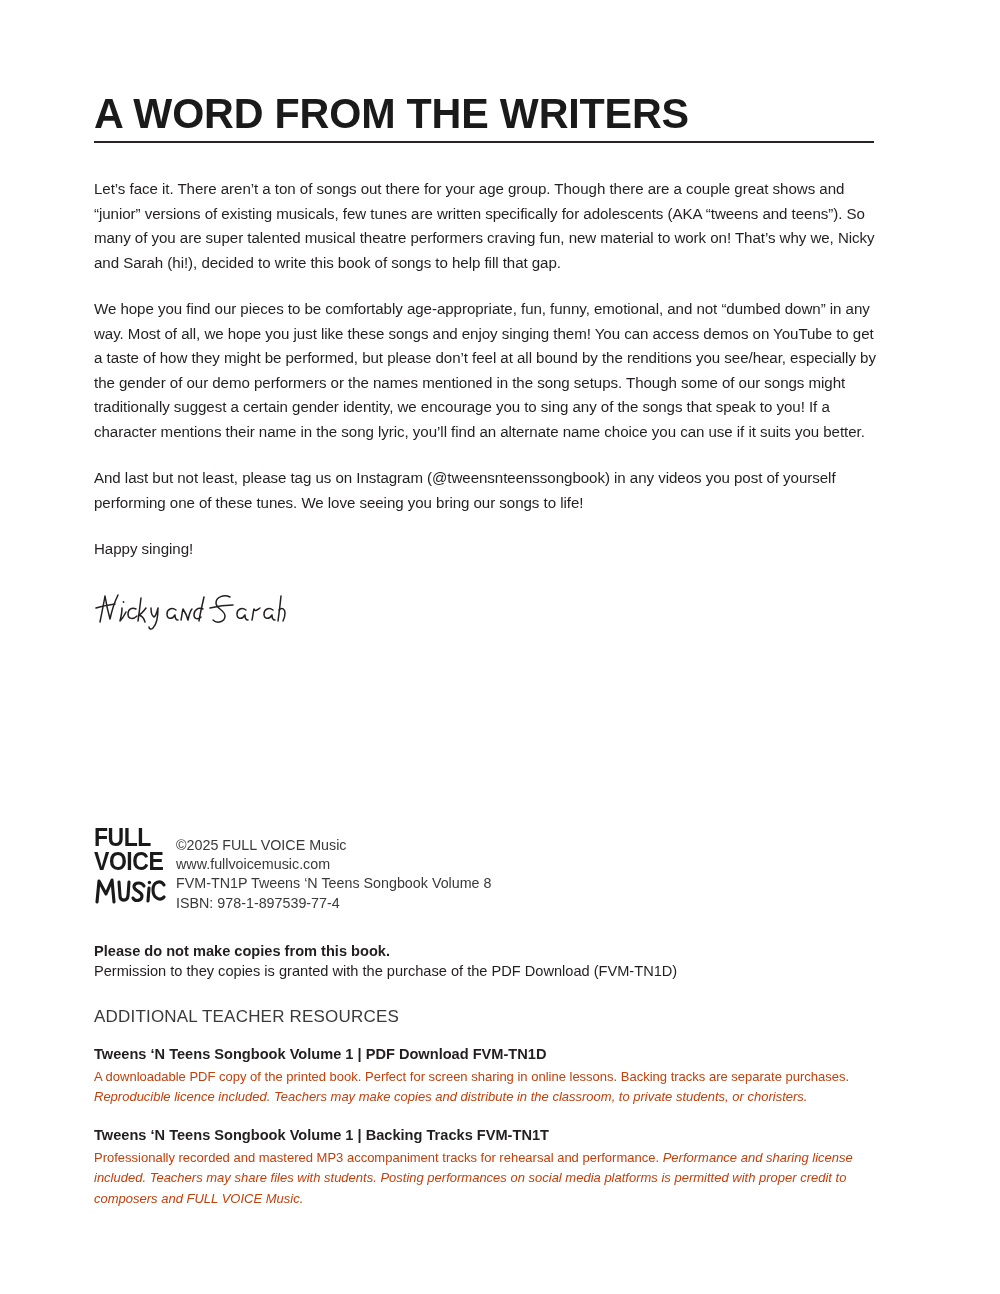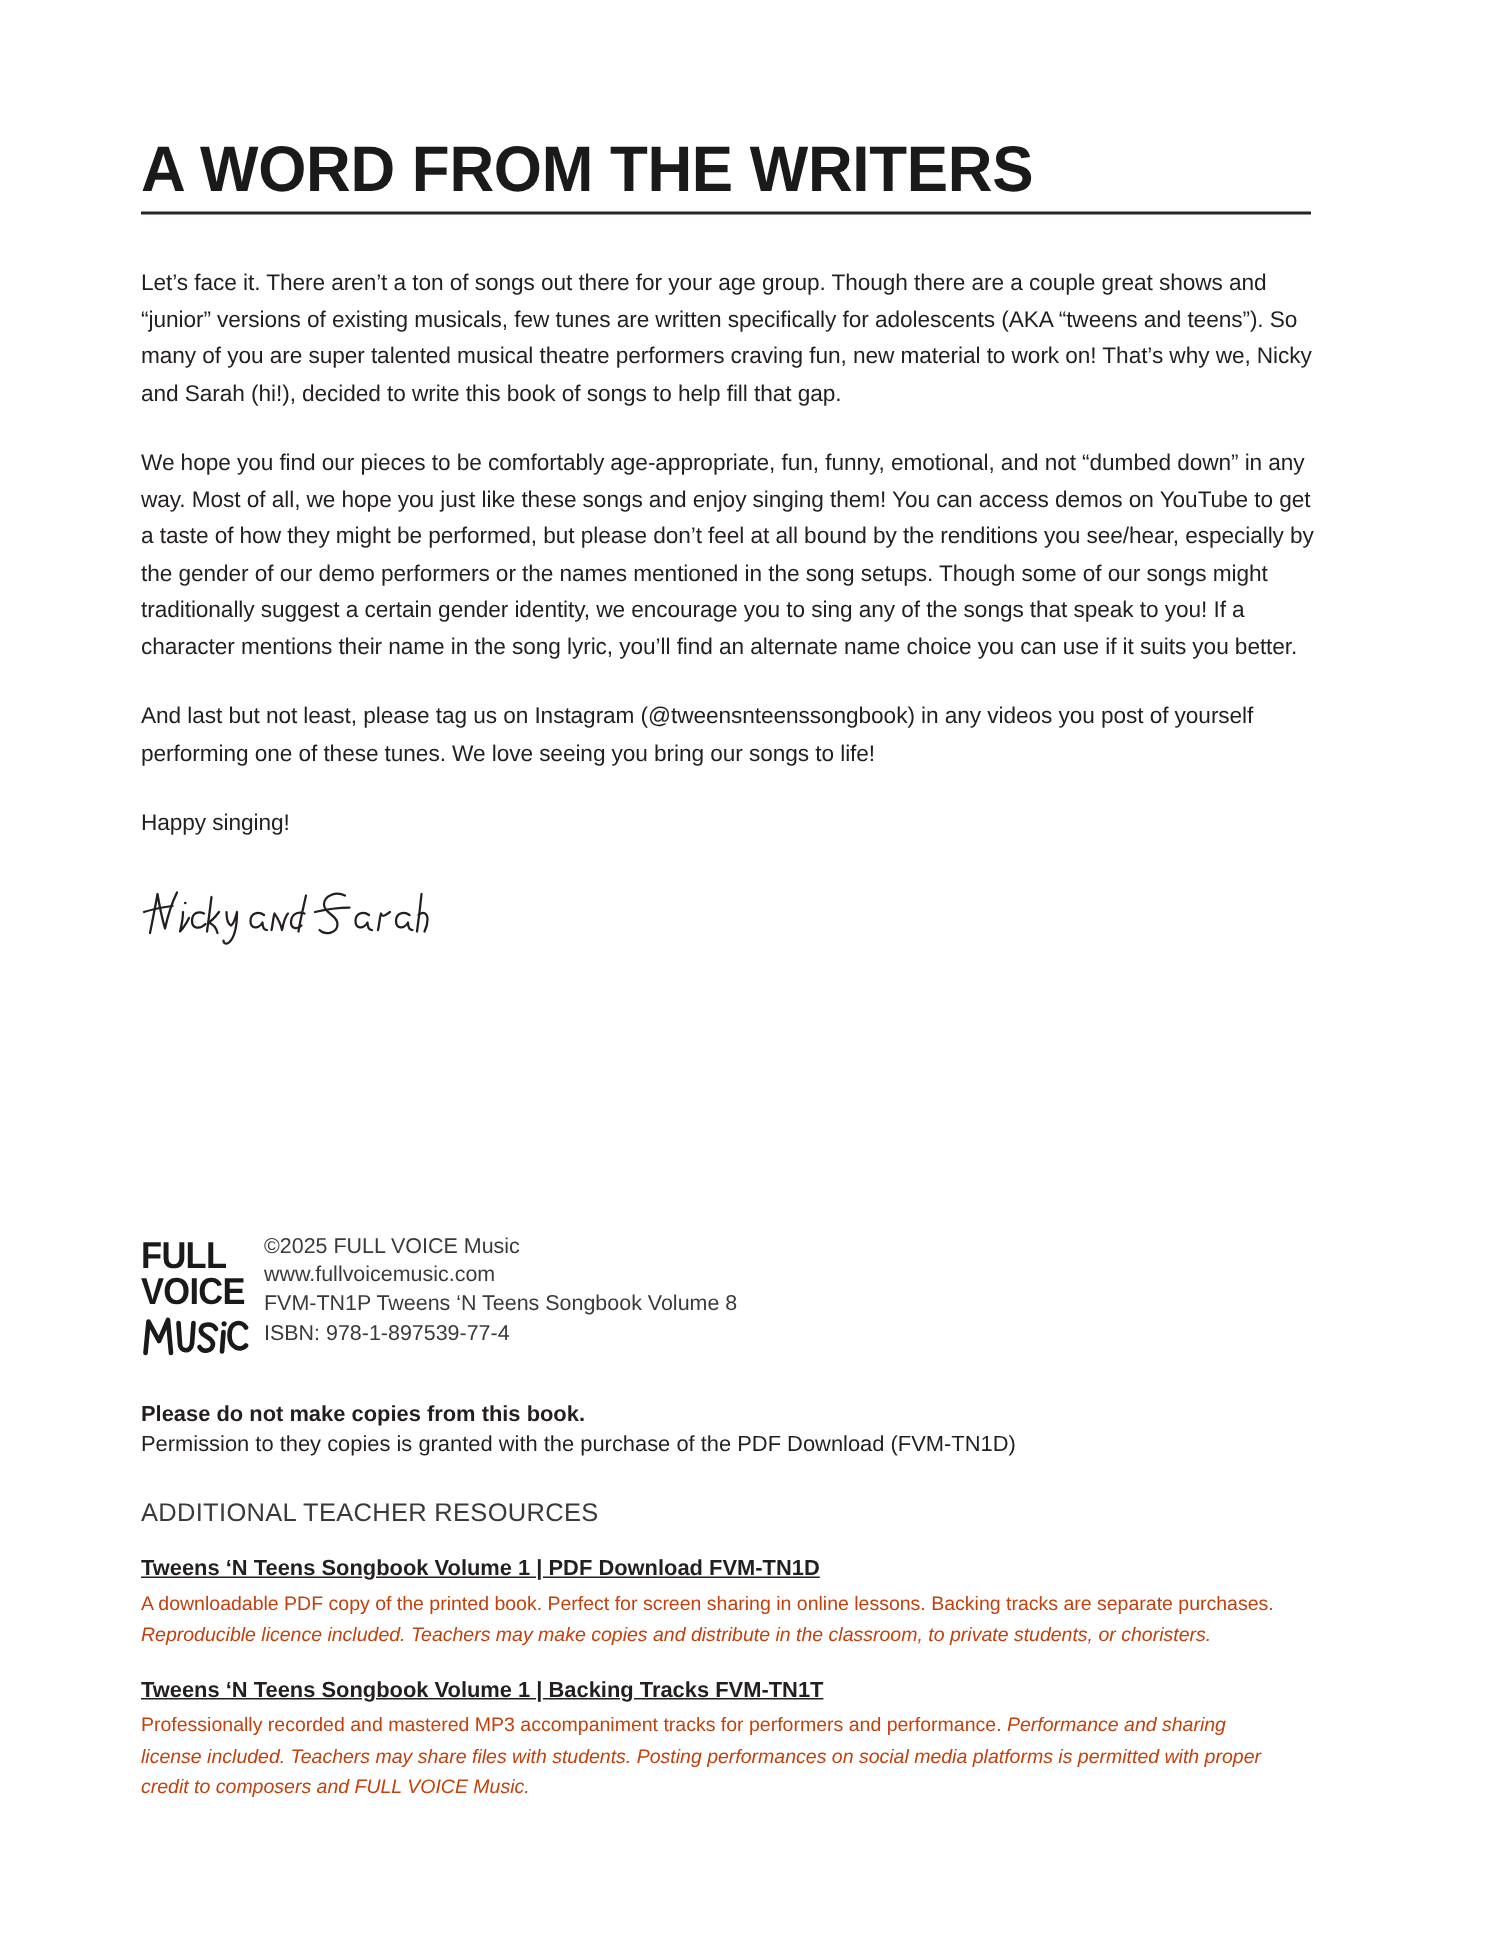--- a/index.html
+++ b/index.html
@@ -98,20 +98,21 @@
     transform: scaleX(0.92);
     transform-origin: left center;
   }
   .logo-music svg { display: block; margin-top: 2px; }
 
   .imprint {
     margin-left: 10px;
     font-size: 14.3px;
     line-height: 19.2px;
     color: #3a3a3a;
+    margin-top: 14px;
   }
 
   .notice {
     margin-top: 28px;
     font-size: 14.6px;
     line-height: 20px;
     color: #231f20;
   }
   .notice-strong {
     font-weight: 700;
@@ -129,21 +130,20 @@
 
   .resource {
     margin-top: 17px;
   }
   .resource-title {
     font-weight: 700;
     font-size: 14.6px;
     line-height: 20px;
     color: #231f20;
     margin-bottom: 3px;
-    text-decoration: underline;
   }
   .resource-desc {
     font-size: 13px;
     line-height: 20.5px;
     color: #c2410c;
     max-width: 760px;
   }
   .resource-desc i { font-style: italic; }
 </style>
 </head>
@@ -253,18 +253,18 @@
     <div class="resource">
       <div class="resource-title">Tweens ‘N Teens Songbook Volume 1 | PDF Download FVM-TN1D</div>
       <div class="resource-desc">
         <span>A downloadable PDF copy of the printed book. Perfect for screen sharing in online lessons. Backing tracks are separate purchases. </span><i>Reproducible licence included. Teachers may make copies and distribute in the classroom, to private students, or choristers.</i>
       </div>
     </div>
 
     <div class="resource">
       <div class="resource-title">Tweens ‘N Teens Songbook Volume 1 | Backing Tracks FVM-TN1T</div>
       <div class="resource-desc">
-        <span>Professionally recorded and mastered MP3 accompaniment tracks for performers and performance. </span><i>Performance and sharing license included. Teachers may share files with students. Posting performances on social media platforms is permitted with proper credit to composers and FULL VOICE Music.</i>
+        <span>Professionally recorded and mastered MP3 accompaniment tracks for rehearsal and performance. </span><i>Performance and sharing license included. Teachers may share files with students. Posting performances on social media platforms is permitted with proper credit to composers and FULL VOICE Music.</i>
       </div>
     </div>
 
   </div>
 </div>
 
 </body></html>

